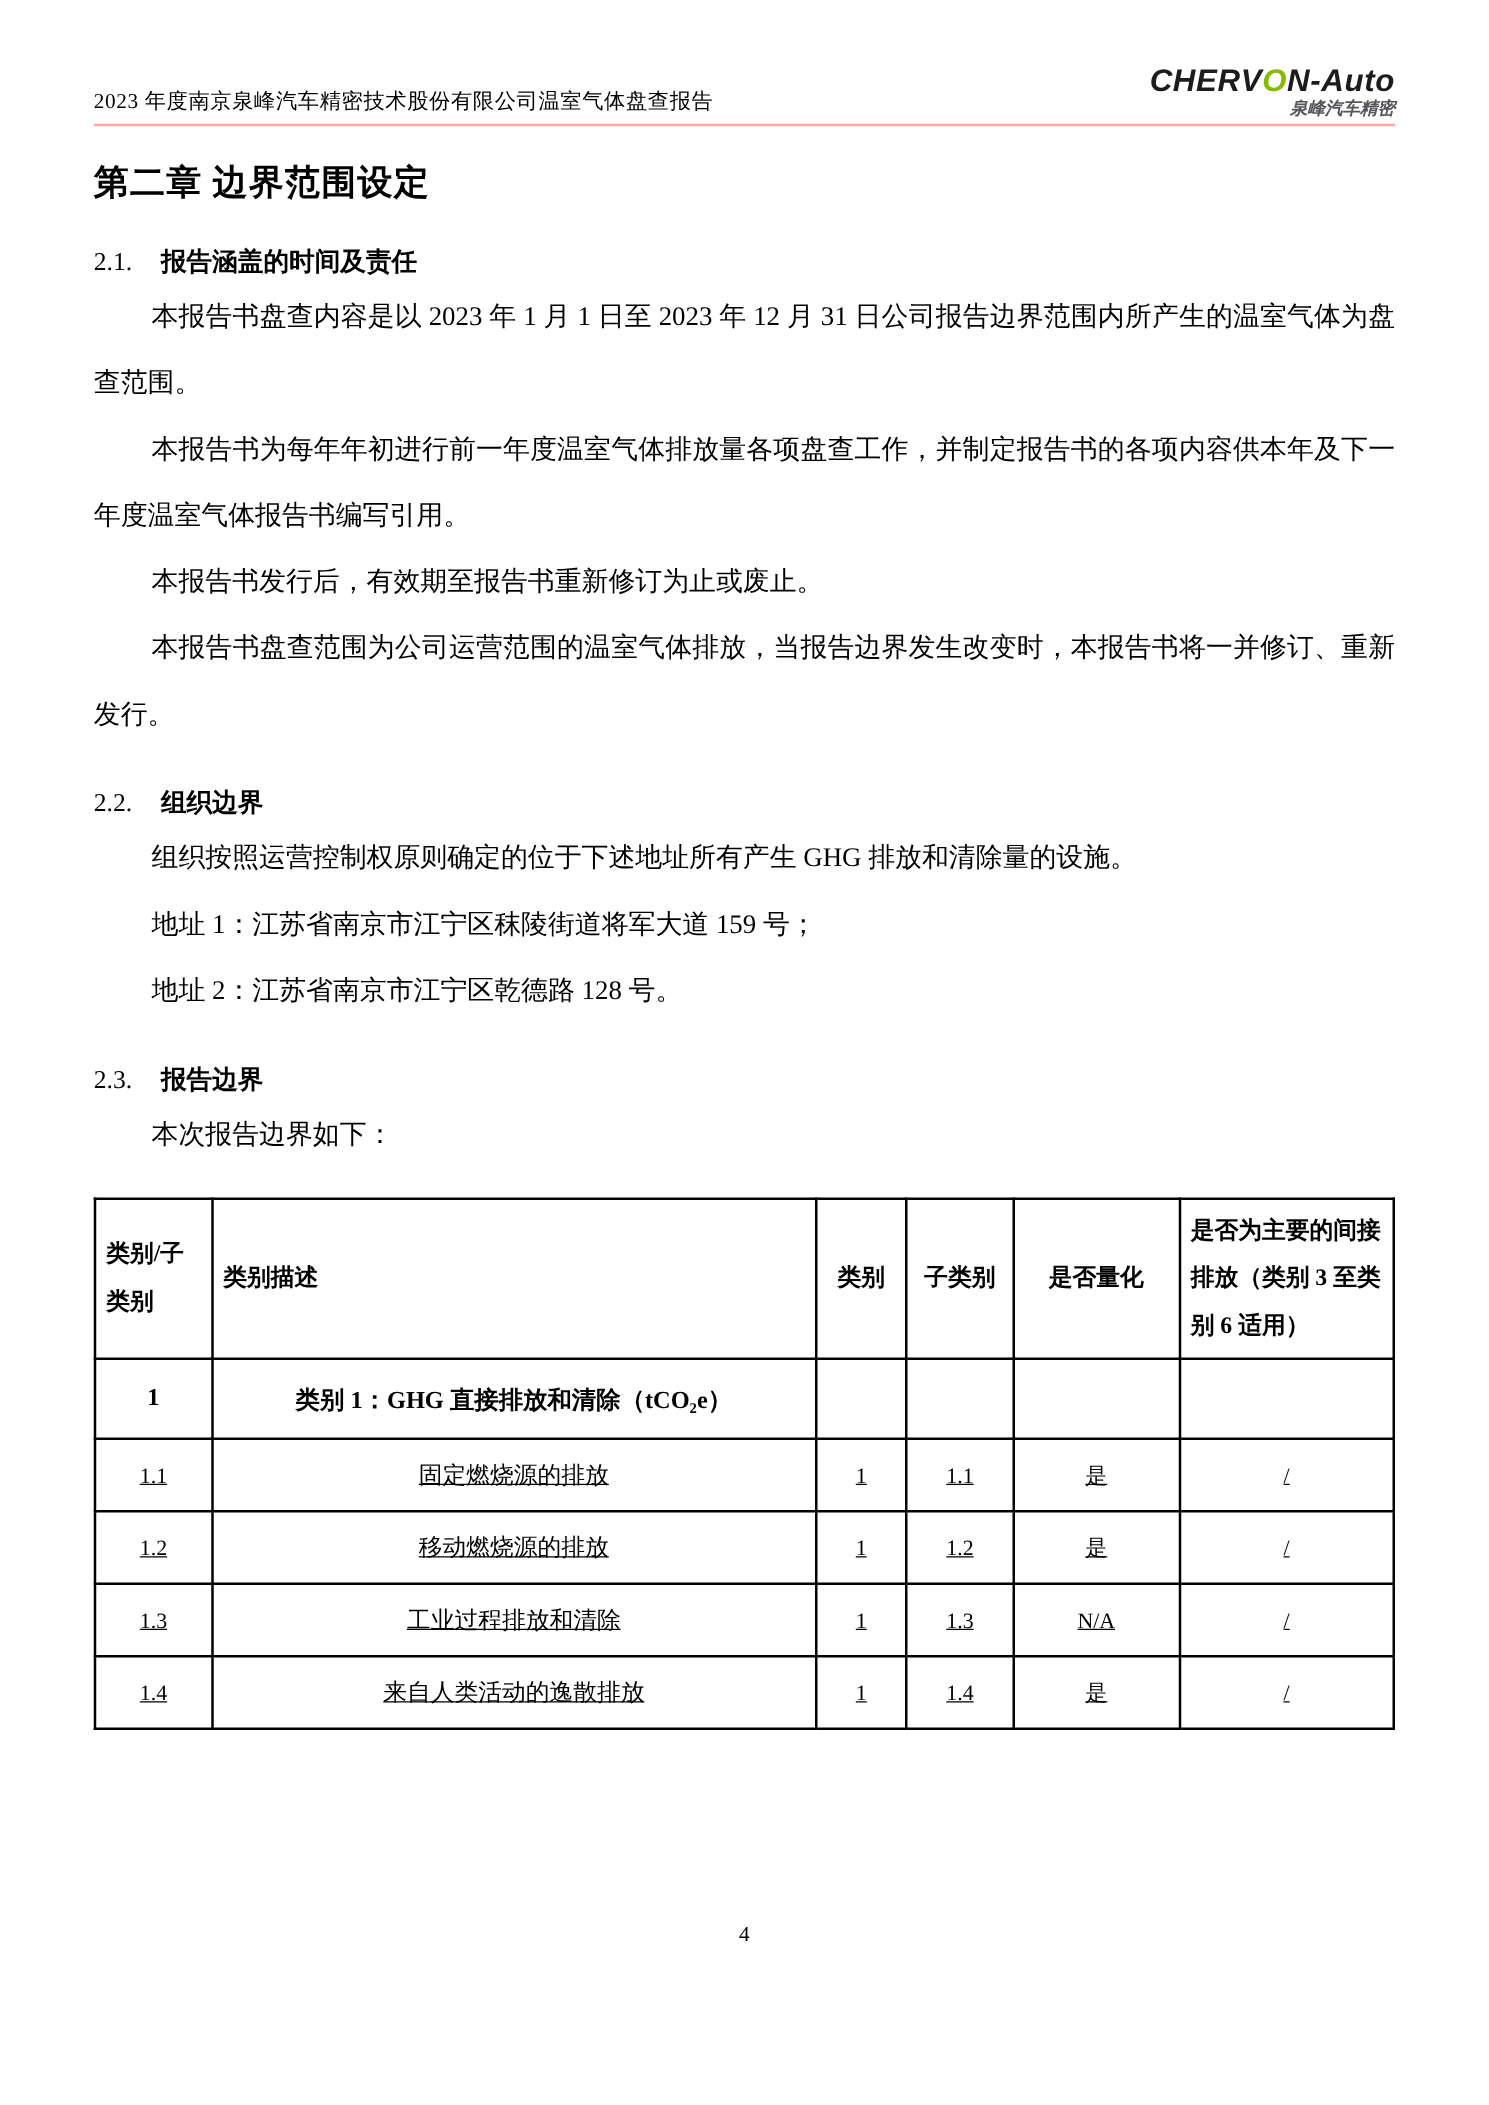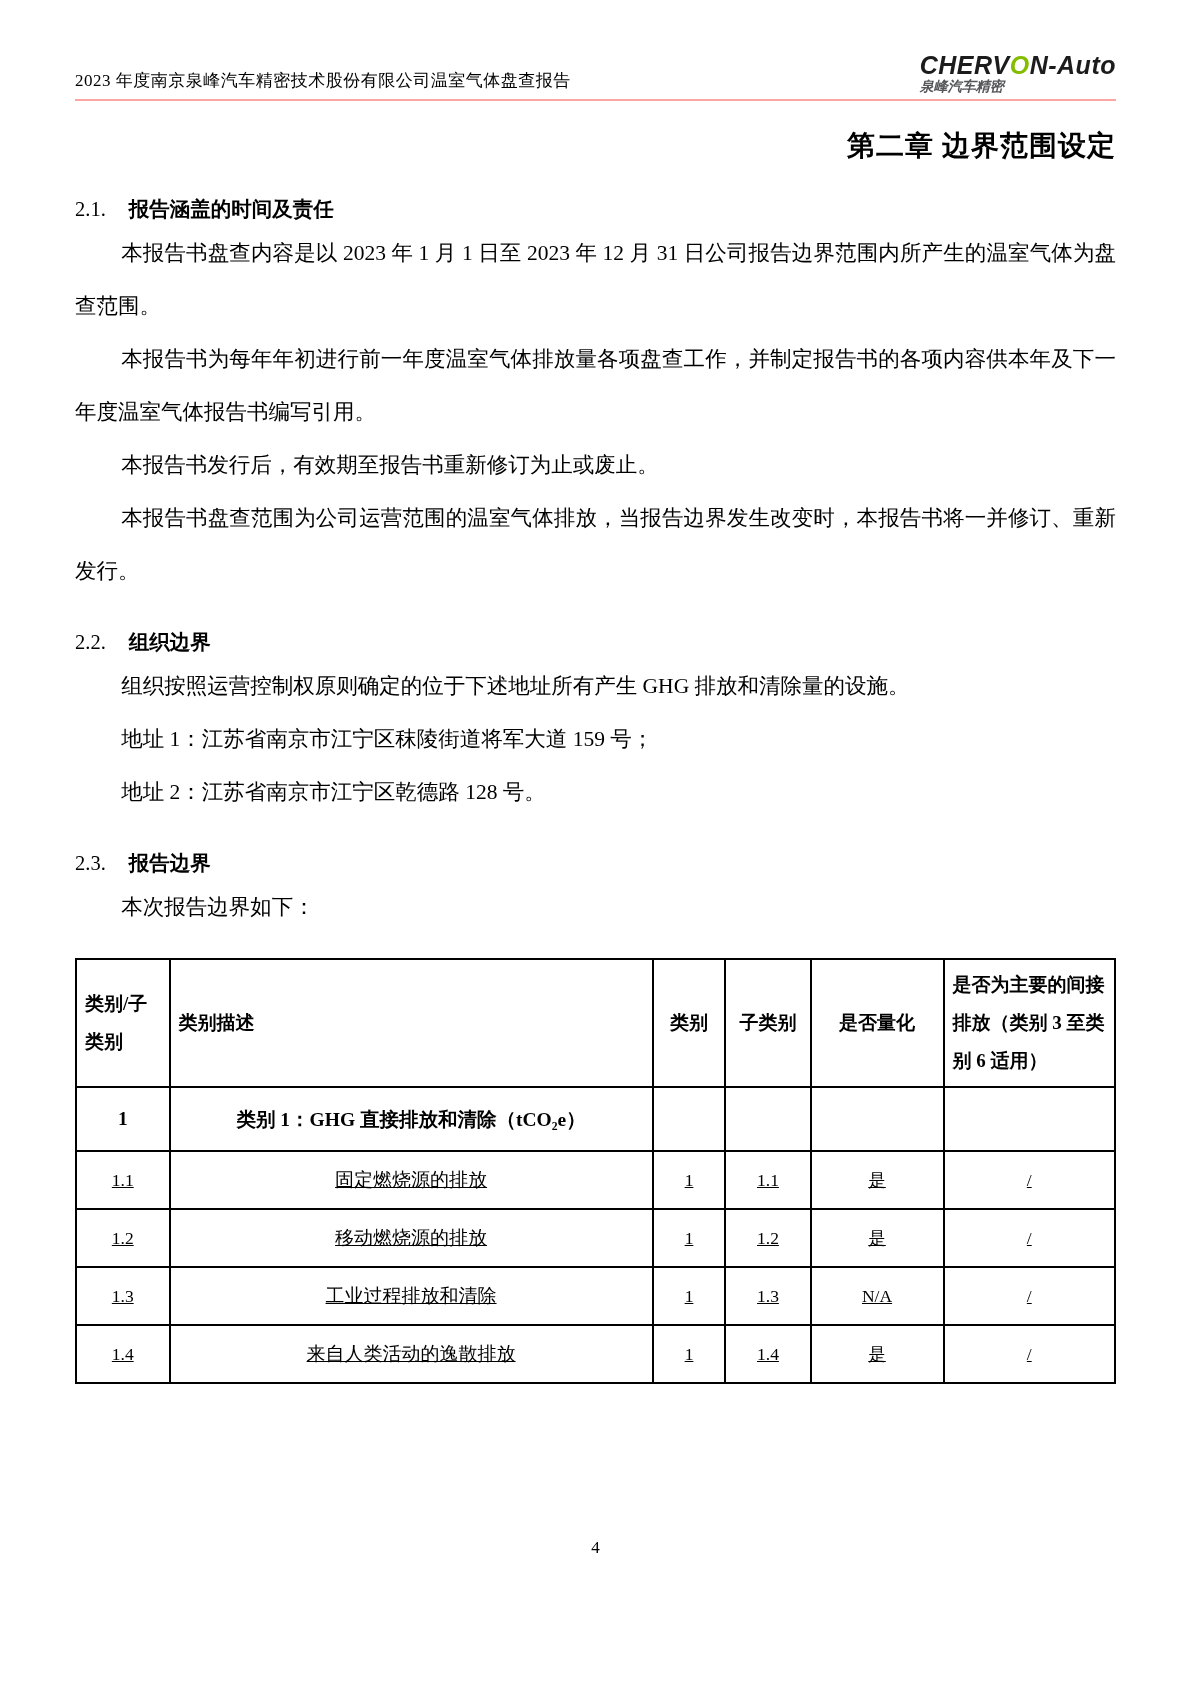--- a/index.html
+++ b/index.html
@@ -14,35 +14,35 @@
     overflow:hidden;
   }
   
   .page-head{
     display:flex;justify-content:space-between;align-items:flex-end;
     border-bottom:2px solid #fca5a5;
     padding-bottom:5px;
     min-height:56px;
   }
   .doc-title{font-size:17px;letter-spacing:.5px;padding-bottom:2px;white-space:nowrap;}
-  .logo{line-height:1.05;}
+  .logo{text-align:right;line-height:1.05;}
   .logo-main{
     font-family:"Liberation Sans",sans-serif;
     font-weight:bold;font-style:italic;
     font-size:25px;color:#1c1c1c;letter-spacing:.5px;
   }
   .logo-o{color:#84bd00;font-weight:900;}
   .logo-sub{
     font-family:"Liberation Sans",sans-serif;
     font-weight:bold;font-style:italic;
     font-size:14px;color:#55565a;margin-top:1px;
   }
   
   h1.chapter{
-    text-align:right;font-size:28px;font-weight:bold;
+    text-align:left;font-size:28px;font-weight:bold;
     margin:26px 0 0 0;letter-spacing:1px;
   }
   h2.section{font-size:20.5px;margin:30px 0 4px 0;}
   .sec-num{font-weight:normal;}
   .sec-title{font-weight:bold;margin-left:23px;}
   .para{
     font-size:21.5px;line-height:53px;
     text-align:justify;text-indent:2.15em;margin:0;
   }
   

